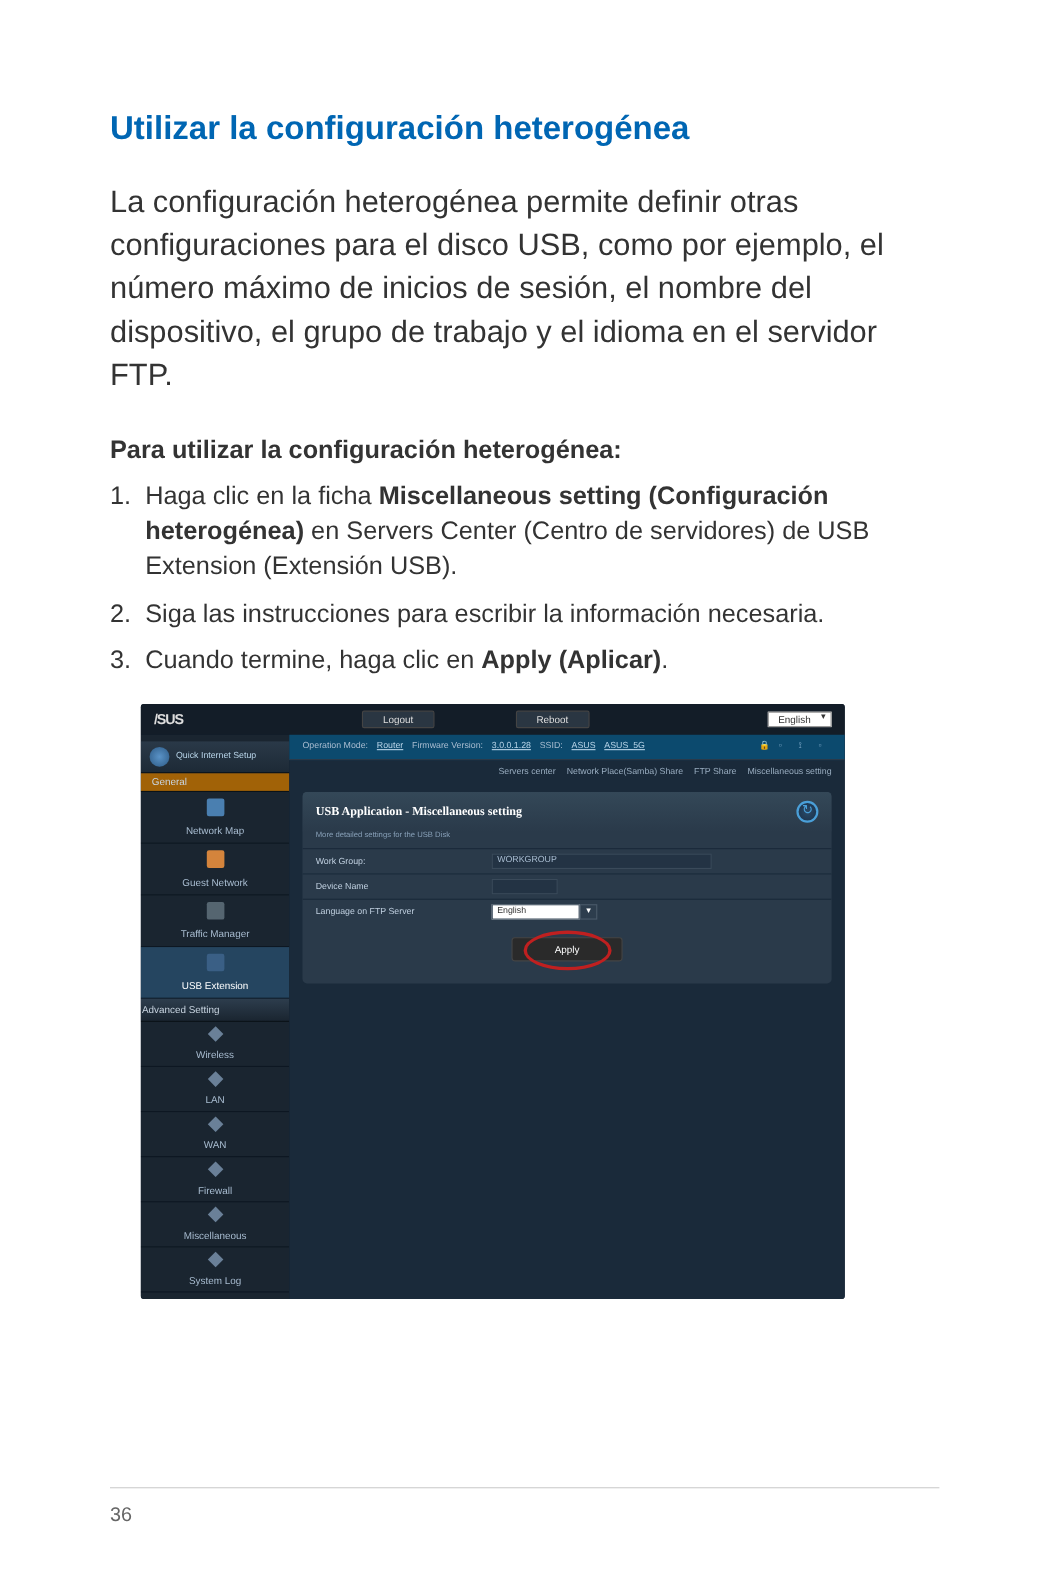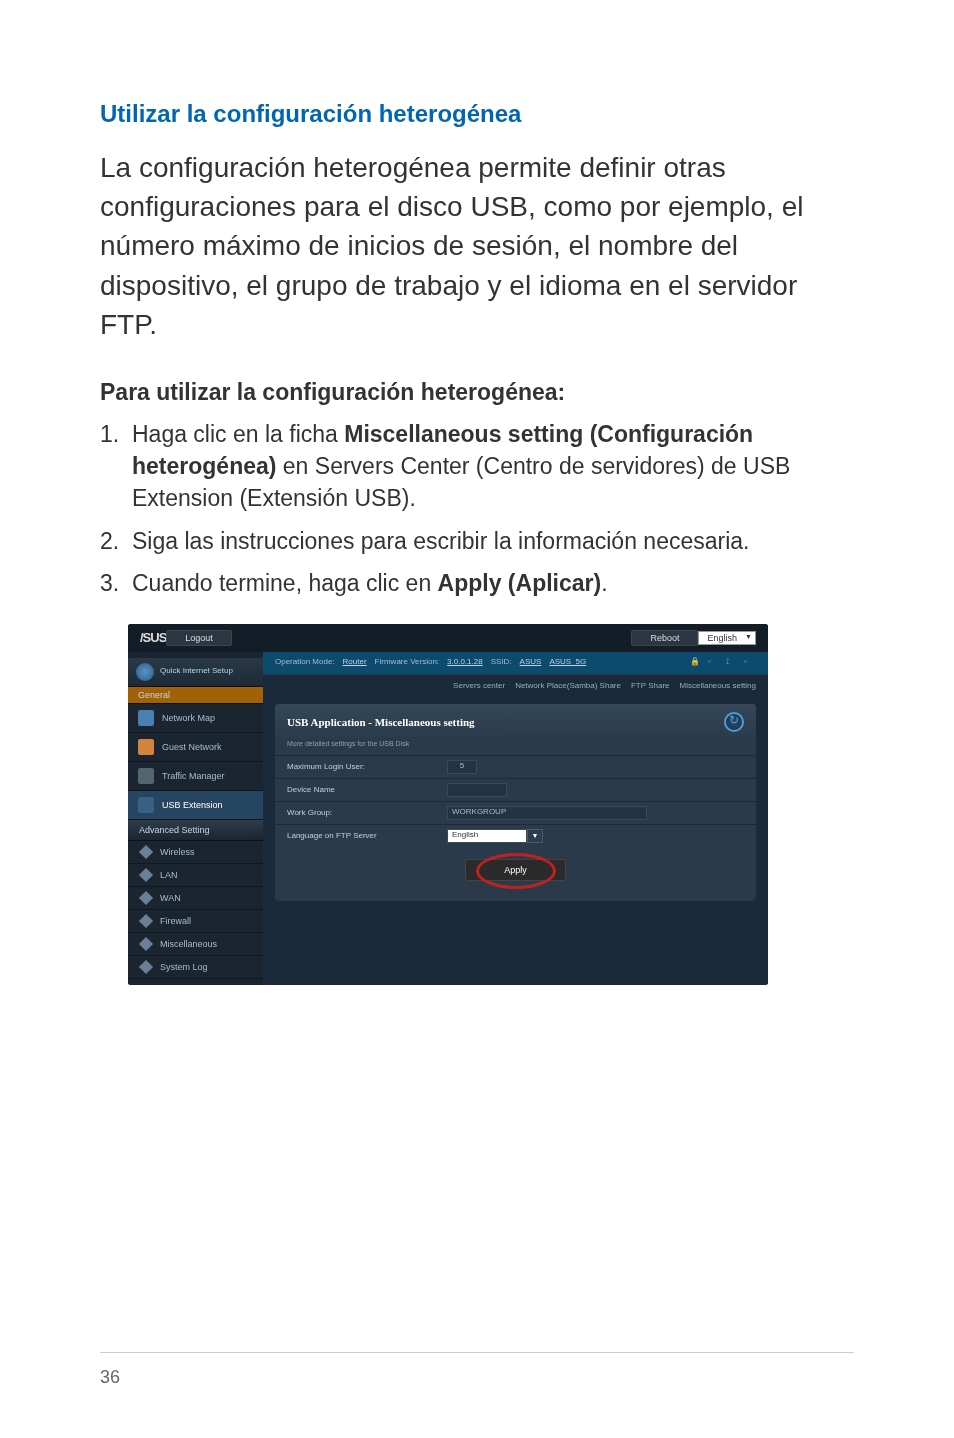--- a/index.html
+++ b/index.html
@@ -10,23 +10,23 @@
     body {
       font-family: -apple-system, BlinkMacSystemFont, "Segoe UI", sans-serif;
       background: #fff;
       width: 954px;
       height: 1438px;
       padding: 100px 100px 40px 100px;
       position: relative;
     }
     .section-title {
       color: #0066b3;
-      font-size: 24px;
+      font-size: 30px;
       font-weight: bold;
-      margin-bottom: 20px;
+      margin-bottom: 30px;
     }
     .intro-text {
       font-size: 28px;
       line-height: 1.4;
       color: #333;
       margin-bottom: 35px;
     }
     .subsection-title {
       font-size: 23px;
       font-weight: bold;
@@ -74,21 +74,21 @@
     .ss-logo {
       font-family: Arial, sans-serif;
       font-weight: bold;
       letter-spacing: -1px;
       font-size: 13px;
       color: #ddd;
     }
     .ss-header-center {
       flex: 1;
       display: flex;
-      justify-content: space-between;
+      justify-content: center;
       gap: 74px;
     }
     .ss-btn {
       background: #2a3642;
       border: 1px solid #444;
       padding: 2px 18px;
       font-size: 9px;
       color: #ddd;
       border-radius: 2px;
     }
@@ -142,38 +142,39 @@
       border-bottom: 1px solid #0a1218;
     }
     .ss-nav-item {
       padding: 6px 10px;
       display: flex;
       align-items: center;
       gap: 8px;
       font-size: 9px;
       color: #a8bcd0;
       border-bottom: 1px solid #0d1722;
+      flex-direction: column;
     }
     .ss-nav-item.active {
       background: #254560;
       color: #fff;
     }
     .ss-nav-icon {
       width: 16px;
       height: 16px;
       flex-shrink: 0;
       position: relative;
     }
     .icon-blue { background: #4a7fb0; border-radius: 2px; }
     .icon-orange { background: #d4843c; border-radius: 2px; }
     .icon-gray { background: #556570; border-radius: 2px; }
     .icon-usb { background: #3a5f85; border-radius: 2px; }
     .ss-advanced {
       background: linear-gradient(#2d3d4d, #1a2530);
-      padding: 5px 11px;
+      padding: 5px 1px;
       font-size: 9px;
       color: #c8d4e0;
       border-bottom: 1px solid #0a1218;
     }
     .ss-nav-item.small {
       padding: 5px 12px;
     }
     .ss-nav-item.small .ss-nav-icon {
       width: 12px;
       height: 12px;
@@ -441,30 +442,26 @@
         <span class="tab">FTP Share</span>
         <span class="tab">Miscellaneous setting</span>
       </div>
       <div class="ss-panel">
         <div class="ss-panel-header">
           <span class="ss-panel-title">USB Application - Miscellaneous setting</span>
           <span class="ss-refresh-icon"></span>
         </div>
         <div class="ss-panel-sub">More detailed settings for the USB Disk</div>
         <div class="ss-form-row">
-          <span class="ss-form-label">Maximum Login User:</span>
-          <span class="ss-form-input" style="width:30px;text-align:center;">5</span>
+          <span class="ss-form-label">Work Group:</span>
+          <span class="ss-form-input">WORKGROUP</span>
         </div>
         <div class="ss-form-row">
           <span class="ss-form-label">Device Name</span>
           <span class="ss-form-input" style="width:60px;"></span>
-        </div>
-        <div class="ss-form-row">
-          <span class="ss-form-label">Work Group:</span>
-          <span class="ss-form-input">WORKGROUP</span>
         </div>
         <div class="ss-form-row">
           <span class="ss-form-label">Language on FTP Server</span>
           <span class="ss-form-input with-arrow">English</span>
           <span class="ss-dropdown-ext">▼</span>
         </div>
         <div class="ss-apply-wrap">
           <div class="ss-red-circle"></div>
           <span class="ss-apply-btn">Apply</span>
         </div>

